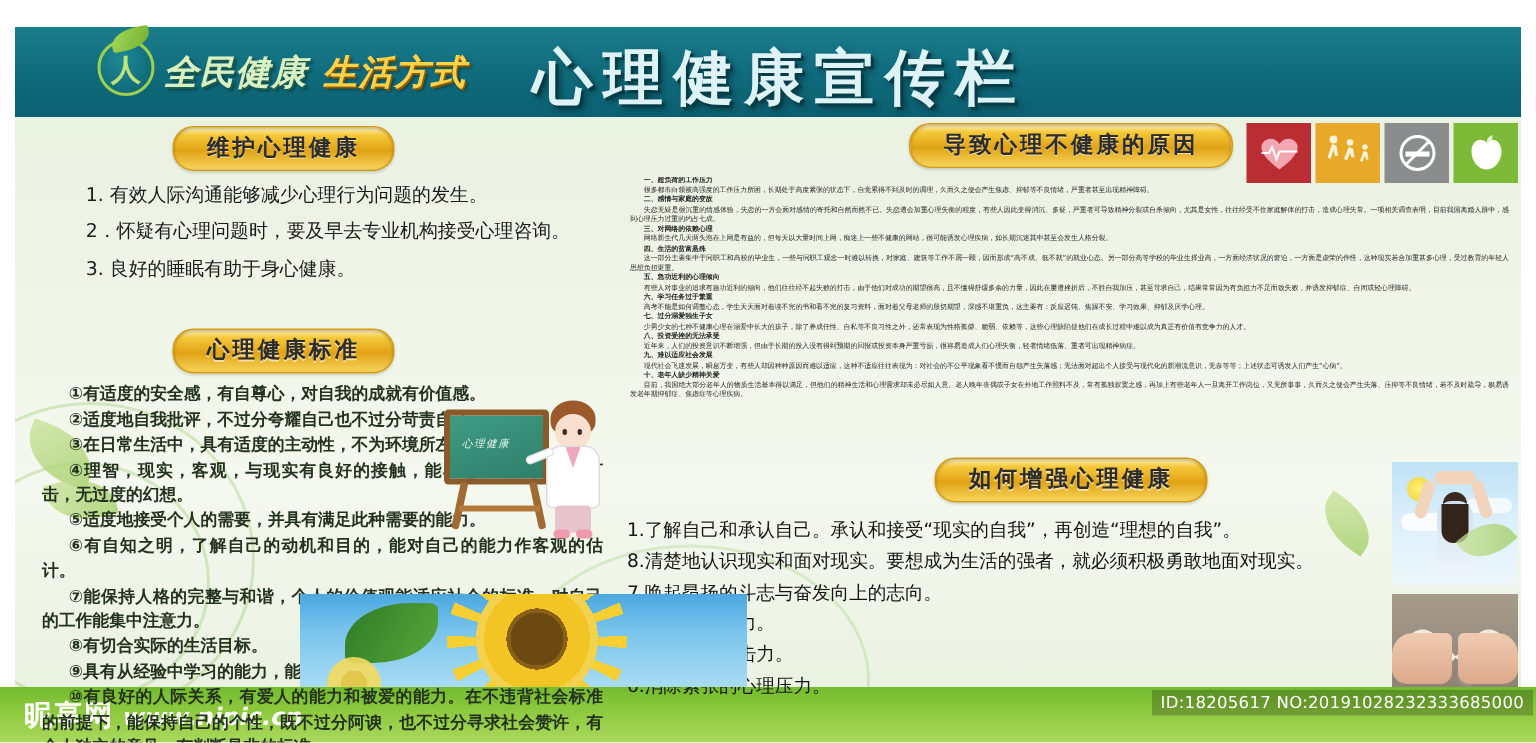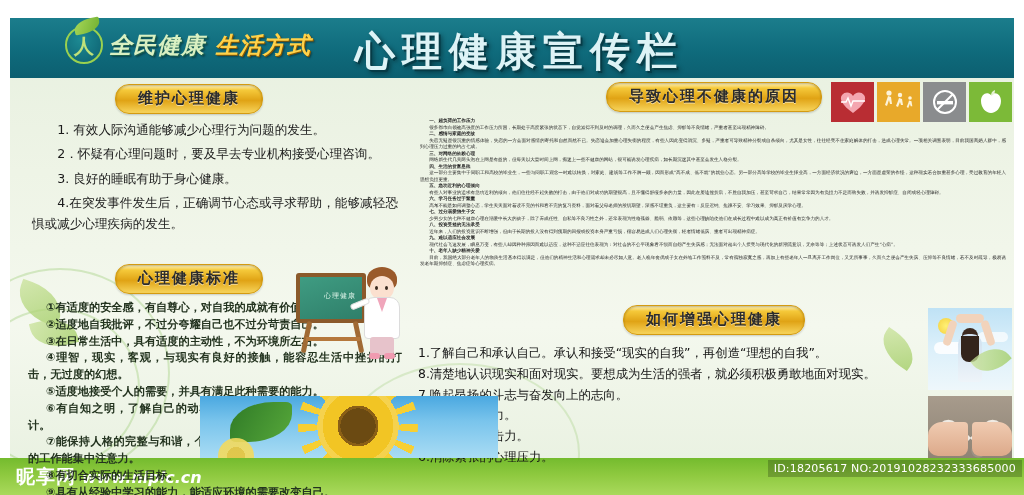--- a/index.html
+++ b/index.html
@@ -43,21 +43,21 @@
   
   .header {
     position: absolute;
     left: 10px; top: 18px;
     width: 1004px; height: 60px;
     background: linear-gradient(180deg,#1b7d8c 0%, #0f6b7c 55%, #0c5f70 100%);
     z-index: 5;
   }
   .logo-wrap {
     position: absolute; left: 55px; top: 8px;
-    display: flex; align-items: center; gap: 6px;
+    display: flex; align-items: flex-end; gap: 6px;
   }
   .logo-mark {
     width: 38px; height: 38px; border-radius: 50%;
     border: 2.5px solid #9ad14f;
     background: radial-gradient(circle at 40% 35%, #1d8a93, #0c5f70);
     position: relative;
   }
   .logo-mark::before {
     content:""; position:absolute; left:7px; top:-9px;
     width: 26px; height: 14px;
@@ -123,22 +123,22 @@
   .illus {
     position: absolute; right: 2px; top: 185px;
     width: 116px; height: 100px;
   }
   .bb-board {
     position:absolute; left:2px; top:10px; width:70px; height:50px;
     background: linear-gradient(160deg,#3f9c82,#2f7f6a);
     border: 4px solid #8b5a2b; border-radius: 3px;
   }
   .bb-scribble {
-    position:absolute; left:24px; top:14px; width:48px; height:10px;
-    color:#dff5ea; font-size:7px; letter-spacing:1px;
+    position:absolute; left:8px; top:14px; width:48px; height:10px;
+    color:#dff5ea; font-size:7px; letter-spacing:1px;font-style:italic;
   }
   .bb-legA, .bb-legB {
     position:absolute; top:58px; width:5px; height:32px;
     background:#a06a34; border-radius:2px;
   }
   .bb-legA { left:10px; transform: rotate(12deg); }
   .bb-legB { left:62px; transform: rotate(-12deg); }
   .bb-cross { position:absolute; left:12px; top:74px; width:54px; height:4px; background:#b5783c; }
   .doc { position:absolute; right:4px; top:4px; width:46px; height:92px; }
   .doc-hair { position:absolute; left:7px; top:0; width:30px; height:24px;
@@ -349,21 +349,20 @@
   <div class="col-left">
 
     <div class="sec-head">
       <span class="pill">维护心理健康</span>
     </div>
 
     <div class="body-text">
       <p>1. 有效人际沟通能够减少心理行为问题的发生。</p>
       <p>2．怀疑有心理问题时，要及早去专业机构接受心理咨询。</p>
       <p>3. 良好的睡眠有助于身心健康。</p>
-      <p>4.在突发事件发生后，正确调节心态或寻求帮助，能够减轻恐惧或减少心理疾病的发生。</p>
     </div>
 
     <div class="sec-head" style="margin-top:30px;">
       <span class="pill">心理健康标准</span>
     </div>
 
     <div class="body-text small-list">
       <p>①有适度的安全感，有自尊心，对自我的成就有价值感。</p>
       <p>②适度地自我批评，不过分夸耀自己也不过分苛责自己。</p>
       <p>③在日常生活中，具有适度的主动性，不为环境所左右。</p>

